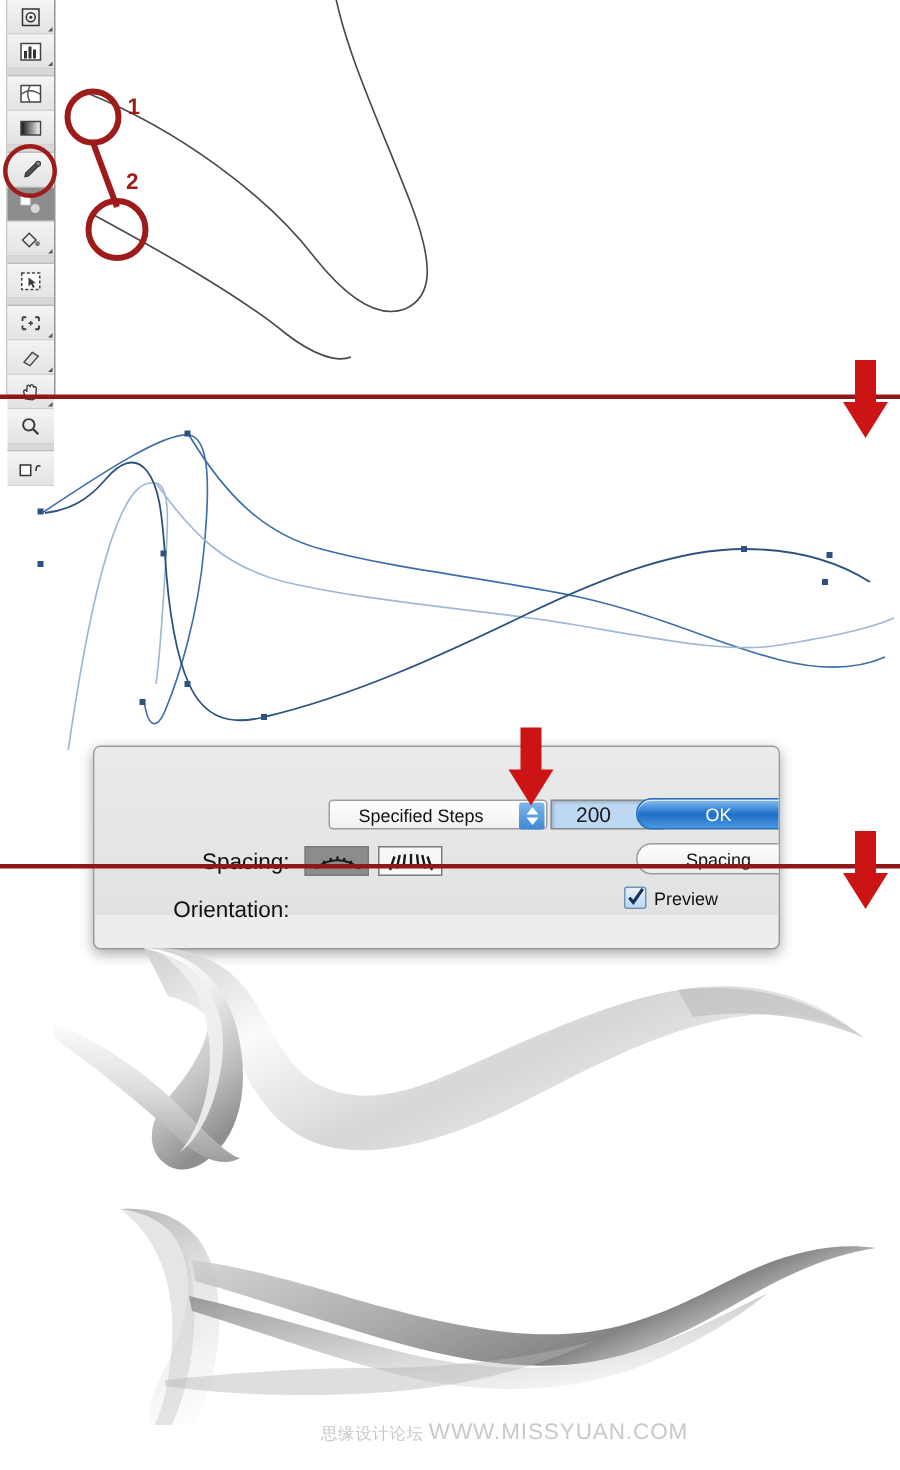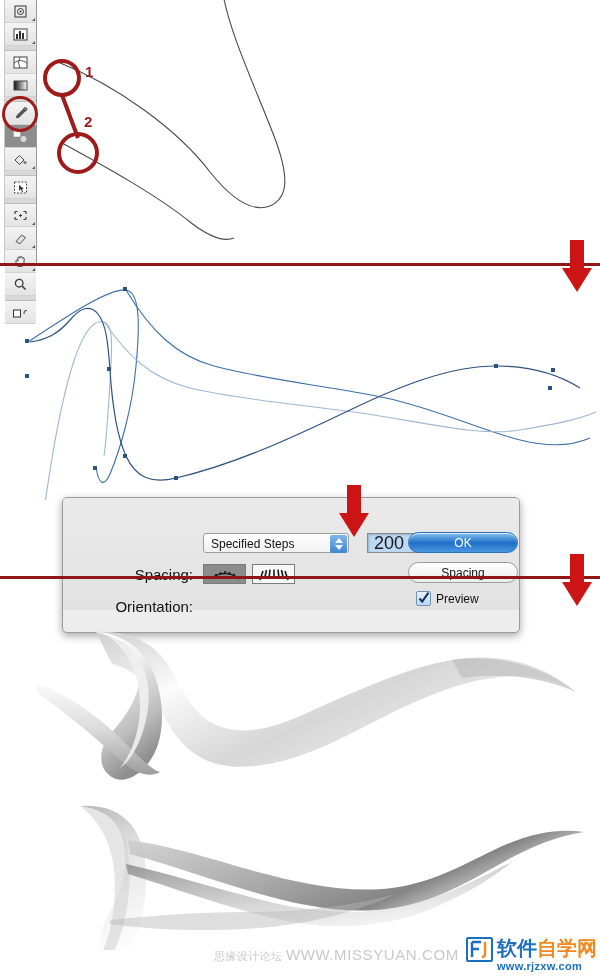--- a/index.html
+++ b/index.html
@@ -77,55 +77,55 @@
     border-bottom:1px solid #a4a4a4;
   }
   .dlg-body{position:relative;height:112px;background:linear-gradient(#eaeaea,#e2e2e2);}
   .lbl{
     position:absolute;font-size:15px;color:#111;text-align:right;margin-top:28px;
   }
   .lbl-spacing{left:30px;top:40px;width:100px;}
   .lbl-orient{left:20px;top:72px;width:110px;}
 
   .select{
-    position:absolute;left:140px;top:35px;width:146px;height:20px;
+    position:absolute;left:156px;top:35px;width:146px;height:20px;
     background:linear-gradient(#ffffff,#f1f1f1);
     border:1px solid #9e9e9e;border-radius:3px;
-    font-size:12px;color:#111;line-height:20px;padding-left:7px;
+    font-size:12px;color:#111;line-height:20px;padding-left:19px;
     box-sizing:border-box;
   }
   .stepper{
     position:absolute;right:1px;top:1px;width:17px;height:18px;
     background:linear-gradient(#7fb6ea,#3d87d4);
     border-radius:2px;
     display:flex;flex-direction:column;align-items:center;justify-content:center;
   }
   .stepper i{display:block;width:0;height:0;margin:1px 0;}
   .stepper .up{border-left:4px solid transparent;border-right:4px solid transparent;border-bottom:5px solid #fff;}
   .stepper .dn{border-left:4px solid transparent;border-right:4px solid transparent;border-top:5px solid #fff;}
 
   .numfield{
     position:absolute;left:304px;top:35px;width:76px;height:20px;
     background:#bdd8f2;border:1px solid #8a8a8a;
-    font-size:18px;color:#1a1a1a;line-height:19px;padding-left:6px;
+    font-size:14px;color:#1a1a1a;line-height:19px;padding-left:16px;
     box-sizing:border-box;
     box-shadow:inset 1px 1px 2px rgba(0,0,0,.18);
   }
 
   .orient-btn{
     position:absolute;top:66px;width:43px;height:20px;
     border:1px solid #7b7b7b;box-sizing:border-box;
     display:flex;align-items:center;justify-content:center;overflow:hidden;
   }
   .orient-btn.a{left:140px;background:#8c8c8c;}
   .orient-btn.b{left:189px;background:#f7f7f7;}
 
   .btn{
     position:absolute;width:110px;height:21px;border-radius:11px;
-    font-size:12px;text-align:center;line-height:20px;box-sizing:border-box;
+    font-size:12px;text-align:center;line-height:20px;box-sizing:border-box;margin-left:16px;
   }
   .btn-ok{
     left:345px;top:34px;color:#fff;
     background:linear-gradient(#86c0f2,#1f6fc9 52%,#4a97e0);
     border:1px solid #2a6eb5;
     box-shadow:inset 0 1px 0 rgba(255,255,255,.75);
   }
   .btn-cancel{
     left:345px;top:64px;color:#151515;
     background:linear-gradient(#ffffff,#ececec);
@@ -477,26 +477,14 @@
 
     <path d="M110 120 C150 116 196 112 244 112 C300 112 352 106 396 94
              C358 112 310 124 258 128 C206 132 152 130 110 124 Z" fill="#b5b5b5" opacity=".45"></path>
   </svg>
 
   <div class="footer-mark">
     <span>思缘设计论坛</span>
     <span class="url">WWW.MISSYUAN.COM</span>
   </div>
 
-  <div class="logo">
-    <div class="logo-box">
-      <svg width="23" height="21" viewBox="0 0 23 21">
-        <path d="M4 3 L4 18 M4 3 L13 3 M4 10 L11 10" stroke="#1b6fc0" stroke-width="2.4" fill="none"></path>
-        <path d="M17 3 L17 15 Q17 18 14 18" stroke="#f08a1e" stroke-width="2.4" fill="none"></path>
-      </svg>
-    </div>
-    <div class="logo-cn">
-      <span class="b">软件</span><span class="o">自学网</span>
-    </div>
-    <div class="logo-url">www.rjzxw.com</div>
-  </div>
 
 </div>
 
 </body></html>

